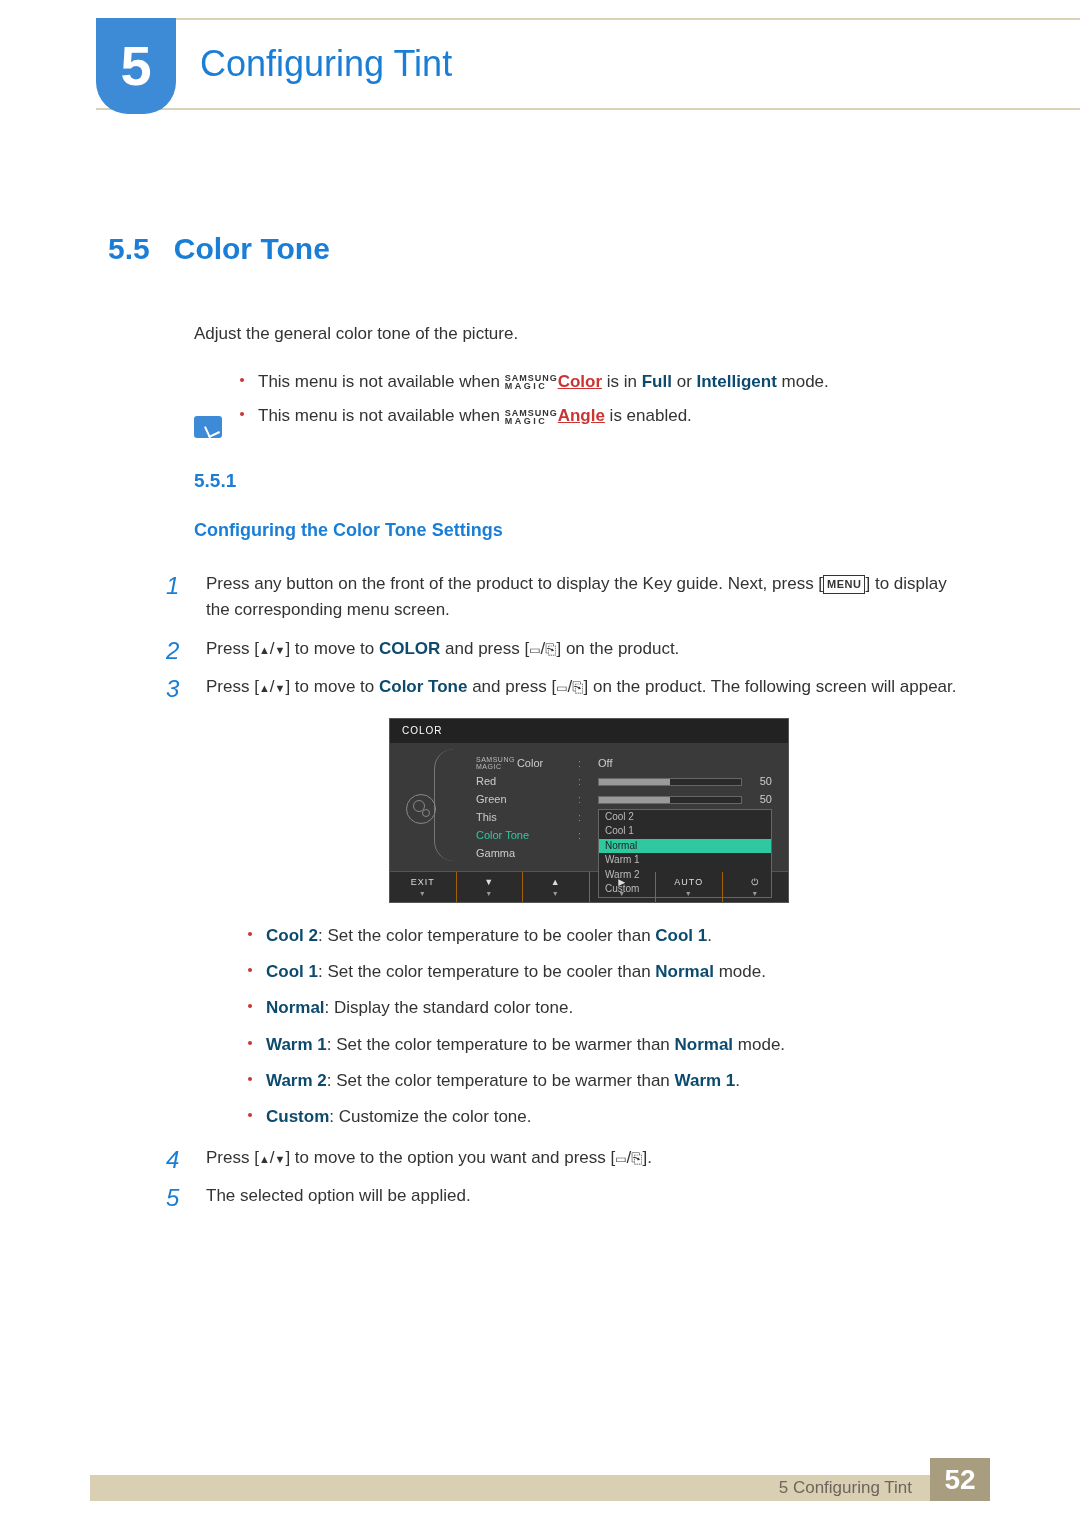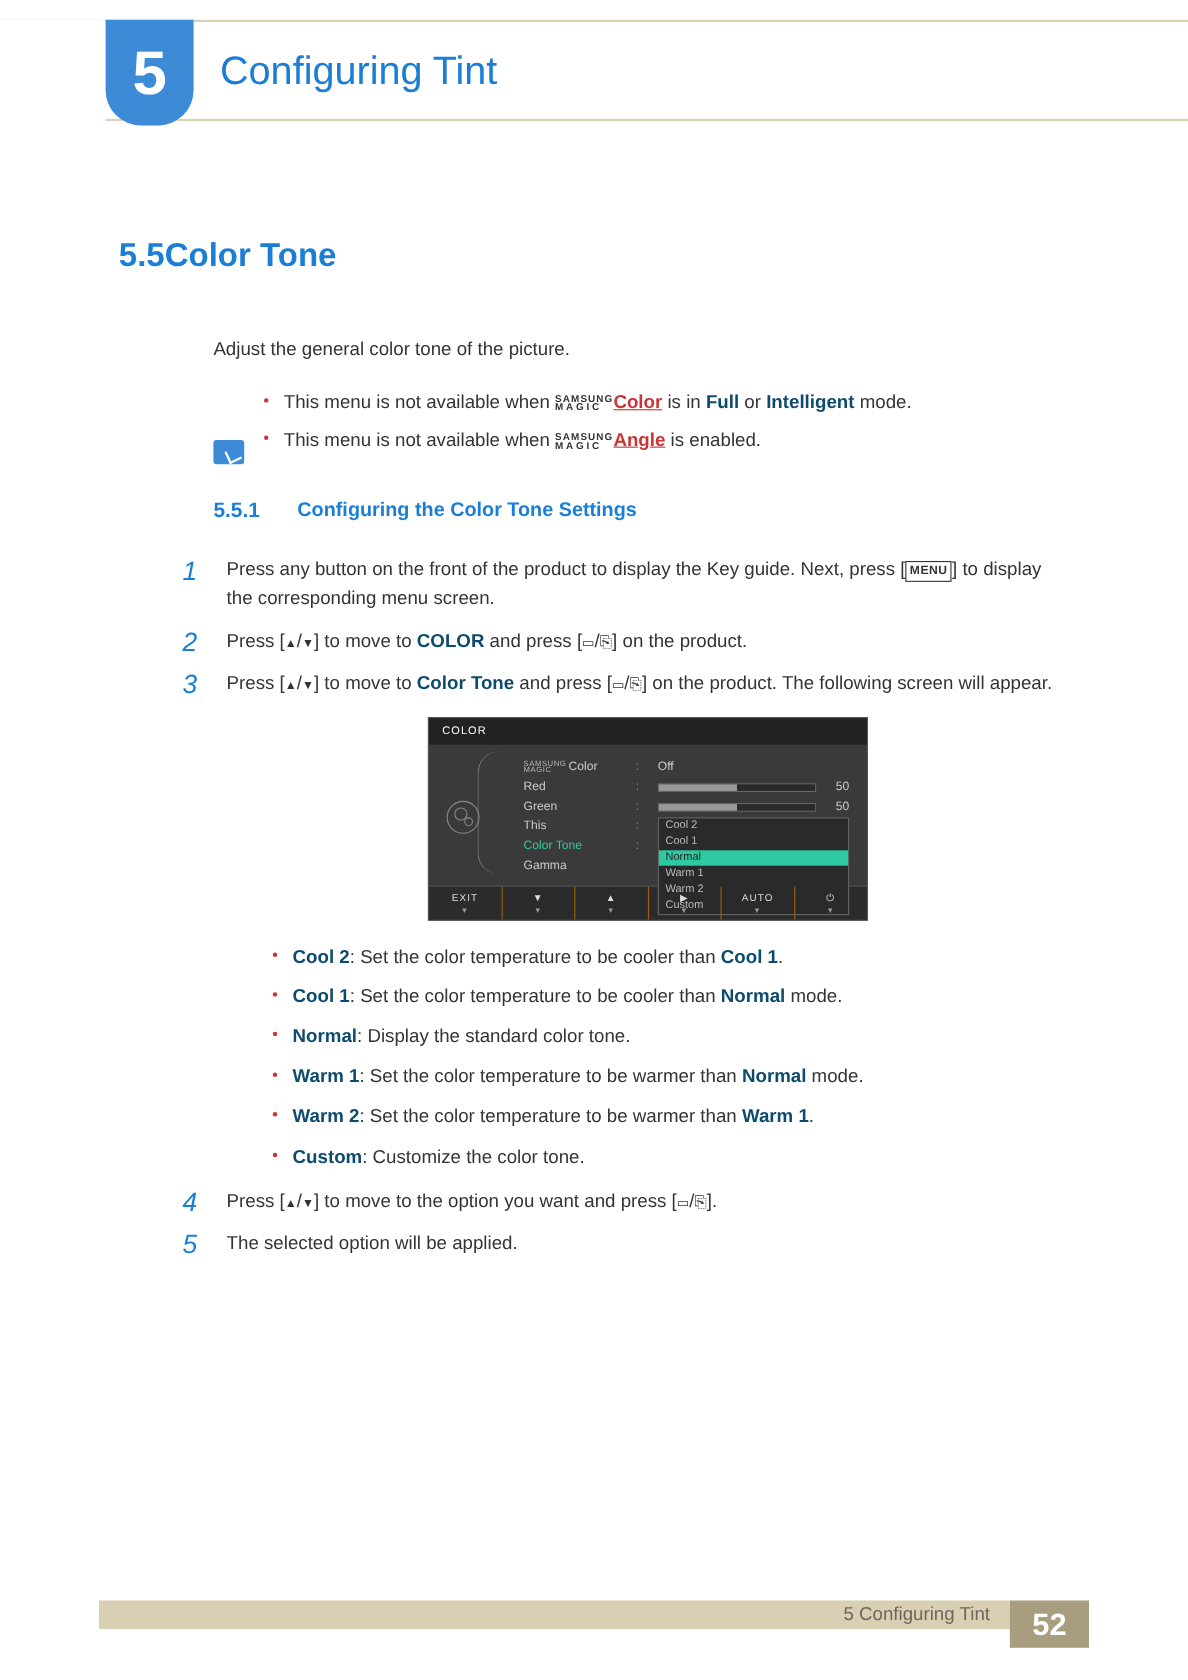--- a/index.html
+++ b/index.html
@@ -51,21 +51,21 @@
   .chapter-title {
     color: #1a7ed6;
     font-size: 36px;
     font-weight: 400;
   }
 
   
   .page {
     padding: 100px 108px 0 108px;
   }
-  .section-row { display: flex; align-items: flex-end; margin-bottom: 48px; }
+  .section-row { display: flex; align-items: flex-end; gap: 24px; margin-bottom: 48px; margin-top: 16px; }
   .section-num { color: #1a7ed6; font-size: 30px; font-weight: bold; }
   .section-title { color: #1a7ed6; font-size: 30px; font-weight: bold; }
   .lead { margin-left: 86px; margin-bottom: 22px; }
 
   .note-block { display: flex; gap: 18px; margin-left: 86px; margin-bottom: 28px; align-items: flex-end; }
   .note-icon {
     width: 28px; height: 22px; background: #3d8bd6; border-radius: 3px; position: relative; flex: 0 0 28px;
   }
   .note-icon::after {
     content: ""; position: absolute; right: 4px; bottom: 2px;
@@ -77,21 +77,21 @@
 
   .magic {
     display: inline-block; font-size: 9px; letter-spacing: 1px; line-height: 0.9;
     text-align: left; vertical-align: middle; font-weight: bold;
   }
   .magic .top { display: block; }
   .magic .bot { display: block; letter-spacing: 2.5px; }
   .magic-word { color: #c33; font-weight: bold; text-decoration: underline; }
   .kw-bold-red { color: #0c4a6e; font-weight: bold; }
 
-  .subsec-row { display: flex; gap: 34px; margin: 24px 0 26px 86px; }
+  .subsec-row { display: flex; gap: 22px; margin: 24px 0 26px 86px; flex-direction: column; }
   .subsec-num { color: #1a7ed6; font-size: 19px; font-weight: bold; }
   .subsec-title { color: #1a7ed6; font-size: 18px; font-weight: bold; }
 
   ol.steps { list-style: none; margin-left: 58px; margin-right: 0; }
   ol.steps > li { position: relative; padding-left: 40px; margin-bottom: 12px; }
   ol.steps > li > .num {
     position: absolute; left: 0; top: -4px;
     color: #1a7ed6; font-size: 24px; font-style: italic; font-weight: 400;
   }
   .menu-key {
@@ -139,24 +139,24 @@
   .osd-footer .fbtn .sub { display:block; font-size:8px; color:#9a9a9a; line-height:1; }
 
   
   ul.opts { list-style:none; margin: 4px 0 14px 42px; }
   ul.opts li { position:relative; padding-left:18px; margin-bottom:10px; }
   ul.opts li::before { content:""; position:absolute; left:0; top:9px; width:4px;height:4px; background:#c33; border-radius:50%; }
 
   
   .footer {
     position: absolute; bottom: 26px; left: 0; right: 0; height: 46px;
-    display: flex; align-items: flex-start;
+    display: flex; align-items: flex-end;
   }
   .footer .bar { flex: 1; background: #d9cfb3; margin-left: 90px; display:flex; align-items:center; justify-content:flex-end; padding-right: 18px; color:#6f645e; font-size: 17px;}
-  .footer .pg { width: 72px; background: #a89d7e; color:#fff; display:flex; align-items:center; justify-content:center; font-size: 28px; font-weight:600;}
+  .footer .pg { width: 60px; background: #a89d7e; color:#fff; display:flex; align-items:center; justify-content:center; font-size: 28px; font-weight:600;}
   .footer .tail { width: 90px; background:#fff; }
 
   .mini-magic { display:inline-block; font-size:7px; line-height:0.9; color:#bbb; letter-spacing:0.5px; vertical-align:middle; margin-right:2px;}
   .mini-magic span{display:block;}
 </style>
 </head>
 <body>
 
 <div class="header-bar">
   <div class="left-gap"></div>

